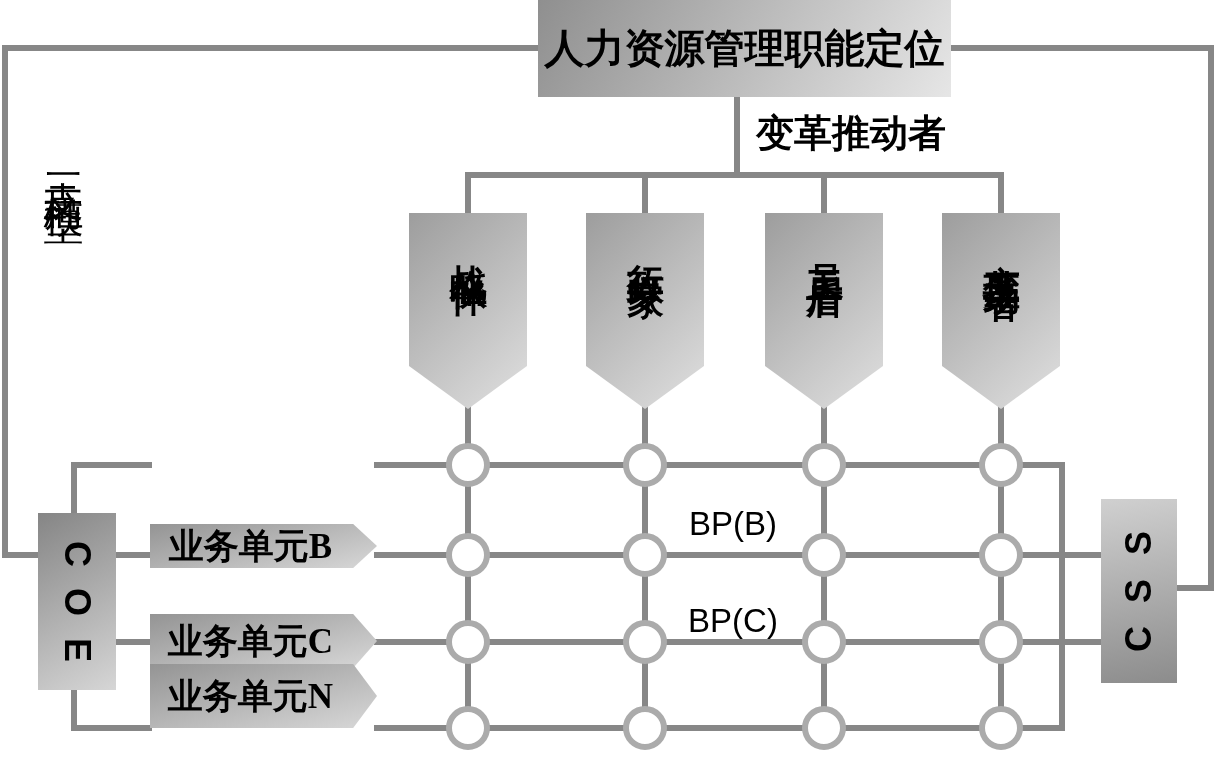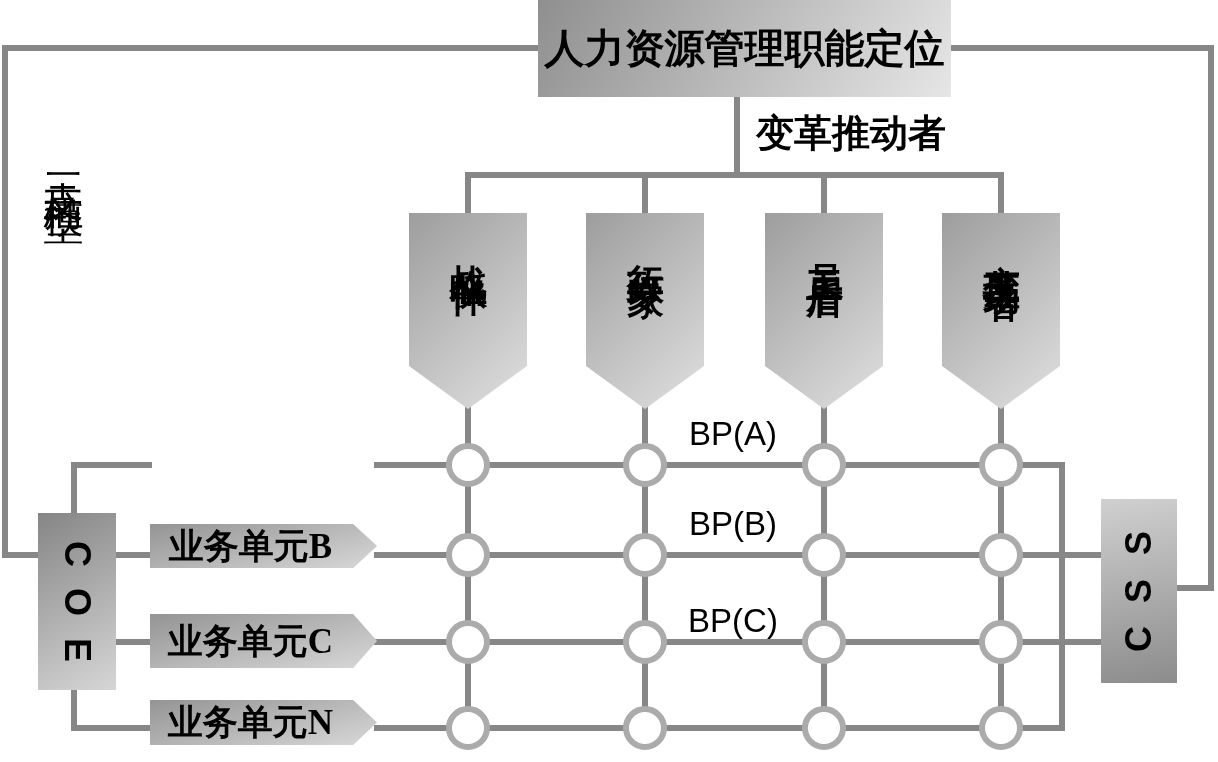--- a/index.html
+++ b/index.html
@@ -107,21 +107,21 @@
   </div>
   <div class="gbox pent z2" style="left:765px;top:213px;width:118px;height:196px">
     <div class="vtext">员工后盾</div>
   </div>
   <div class="gbox pent z2" style="left:942px;top:213px;width:118px;height:196px">
     <div class="vtext">变革推动者</div>
   </div>
 
   <div class="gbox unit z2" style="left:150px;top:524px;width:227px;height:44px">业务单元B</div>
   <div class="gbox unit z2" style="left:150px;top:614px;width:227px;height:54px">业务单元C</div>
-  <div class="gbox unit z2" style="left:150px;top:700px;width:227px;height:45px">业务单元N</div>
+  <div class="gbox unit z2" style="left:150px;top:664px;width:227px;height:64px">业务单元N</div>
 
   <div class="gbox pillarbox coe z2" style="left:38px;top:513px;width:78px;height:177px">
     <span>C</span>
     <span>O</span>
     <span>E</span>
   </div>
 
   <div class="gbox pillarbox ssc z2" style="left:1101px;top:499px;width:76px;height:184px">
     <span>S</span>
     <span>S</span>
@@ -138,17 +138,16 @@
   <div class="node z3" style="left:979px;top:533px"></div>
   <div class="node z3" style="left:446px;top:620px"></div>
   <div class="node z3" style="left:623px;top:620px"></div>
   <div class="node z3" style="left:802px;top:620px"></div>
   <div class="node z3" style="left:979px;top:620px"></div>
   <div class="node z3" style="left:446px;top:706px"></div>
   <div class="node z3" style="left:623px;top:706px"></div>
   <div class="node z3" style="left:802px;top:706px"></div>
   <div class="node z3" style="left:979px;top:706px"></div>
 
-  <div class="bp z4" style="left:658px;top:415px">BP(A)</div>
   <div class="bp z4" style="left:658px;top:505px">BP(B)</div>
   <div class="bp z4" style="left:658px;top:602px">BP(C)</div>
 
 </div>
 
 </body></html>

